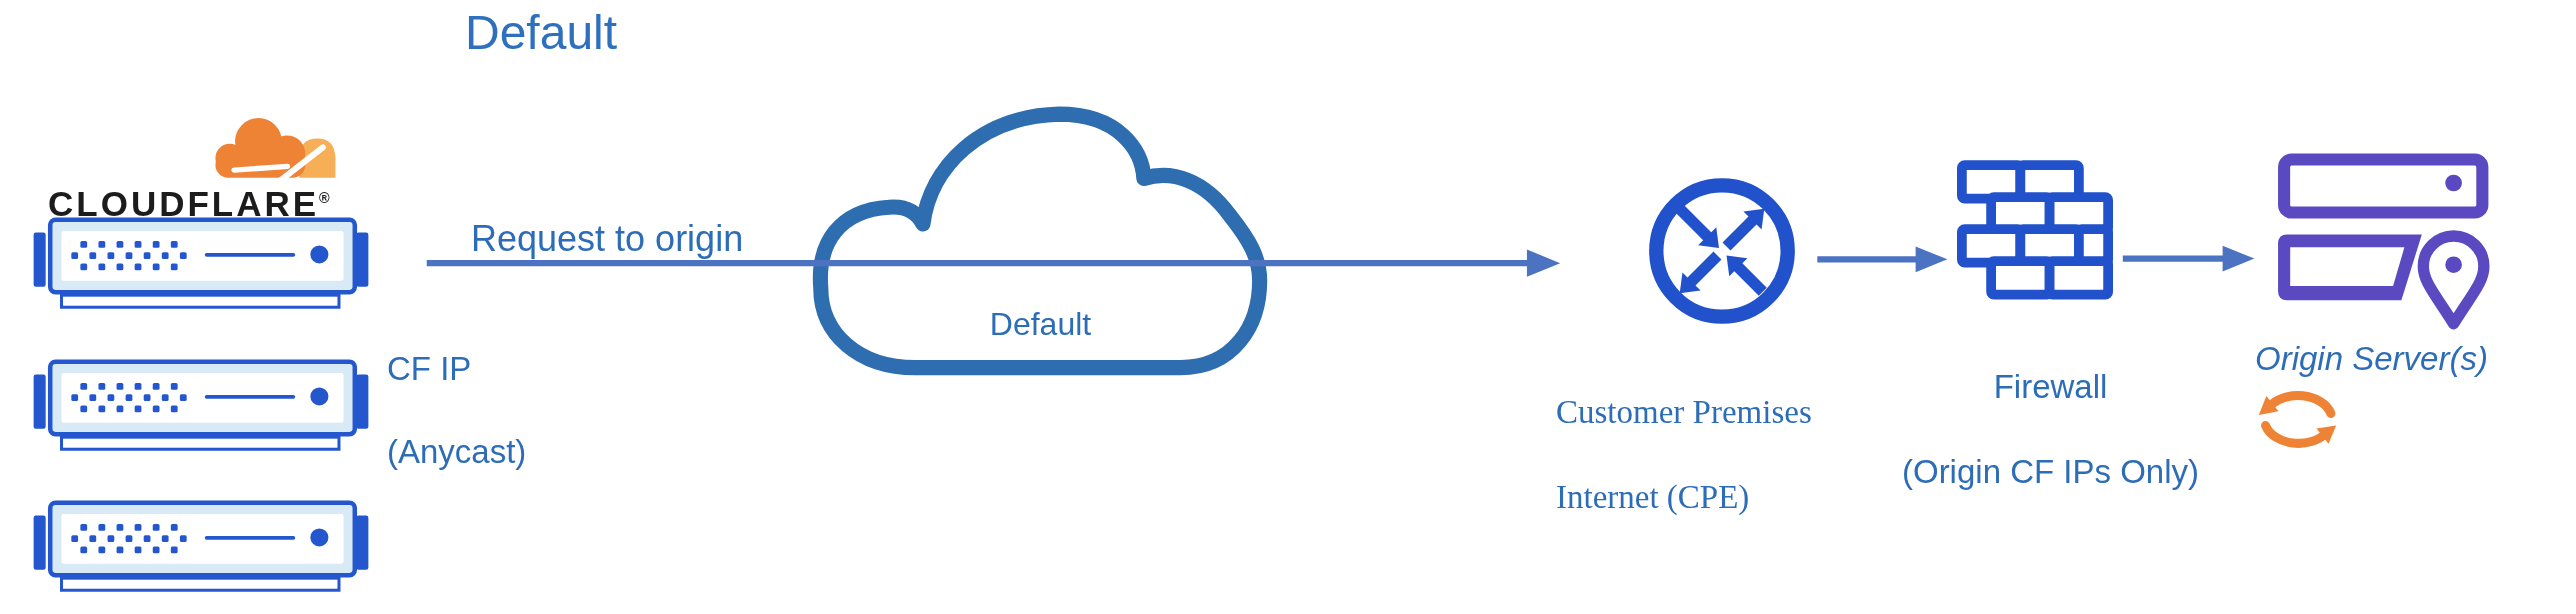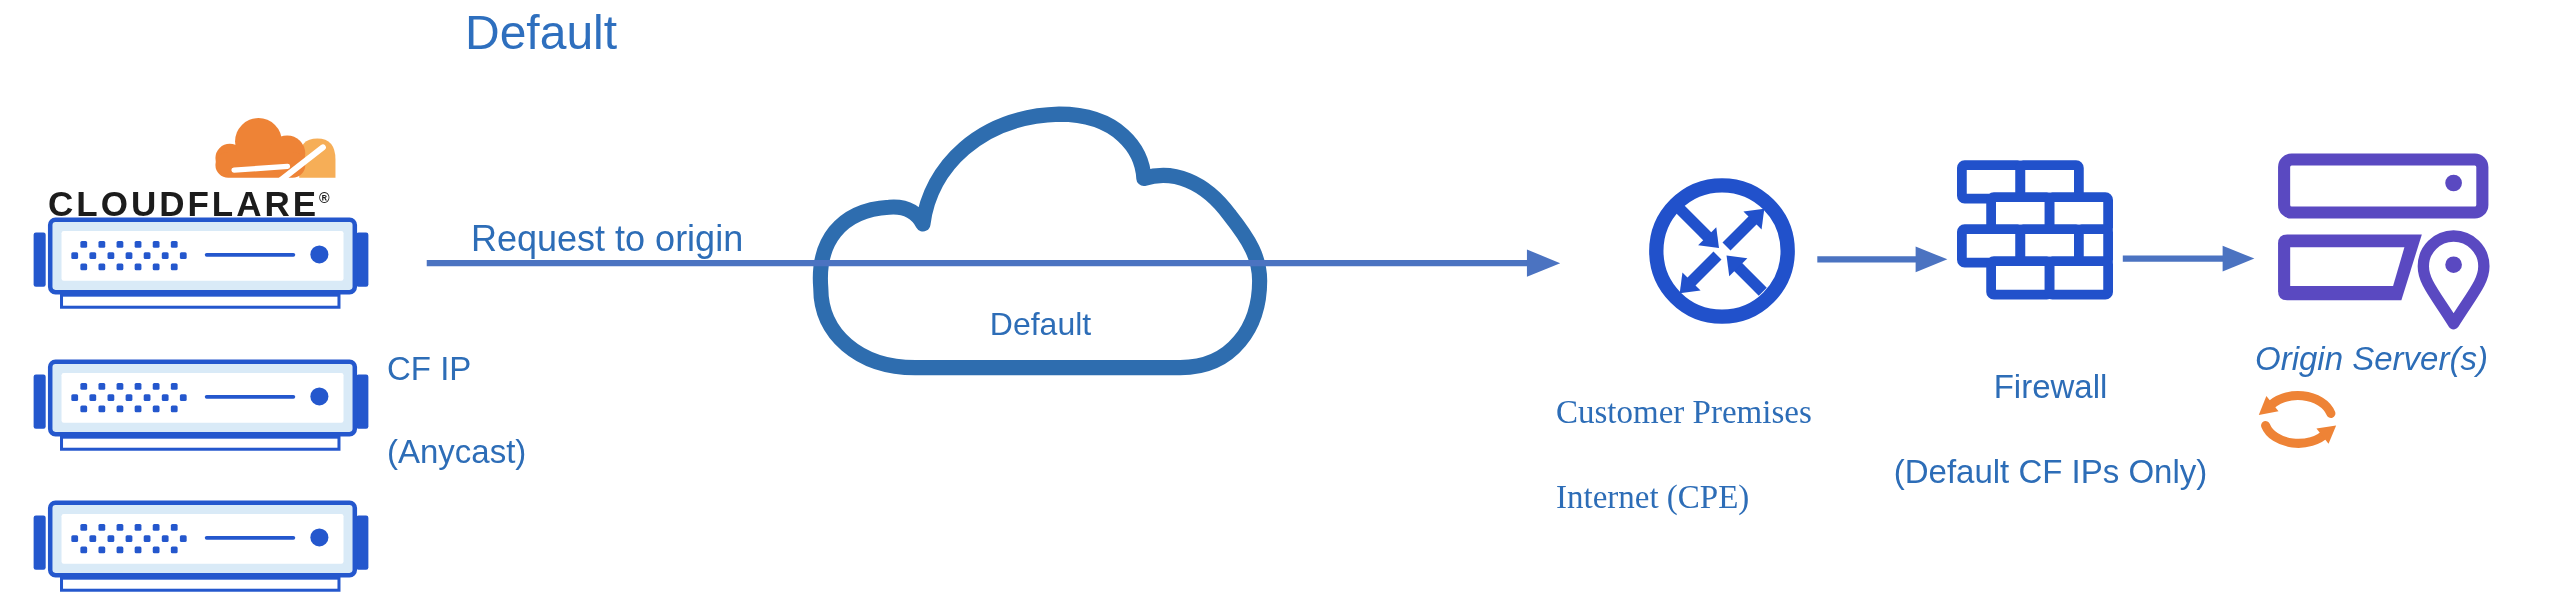--- a/index.html
+++ b/index.html
@@ -136,21 +136,21 @@
       <rect x="133" y="53" width="84" height="48" rx="4"></rect>
       <rect x="7" y="99" width="84" height="48" rx="4"></rect>
       <rect x="91" y="99" width="84" height="48" rx="4"></rect>
       <rect x="175" y="99" width="42" height="48" rx="4"></rect>
       <rect x="49" y="145" width="84" height="48" rx="4"></rect>
       <rect x="133" y="145" width="84" height="48" rx="4"></rect>
     </g>
   </svg>
   <div class="lbl center" style="left:1884px;top:324px;width:333px;">
     <div>Firewall</div>
-    <div>(Default CF IPs Only)</div>
+    <div>(Origin CF IPs Only)</div>
   </div>
 
   <svg style="left:2272px;top:148px;" width="227" height="182" viewBox="0 0 300 240">
     <rect x="16" y="15" width="262" height="70" rx="10" fill="#ffffff" stroke="#5a49c1" stroke-width="16"></rect>
     <circle cx="240" cy="46" r="11" fill="#5a49c1"></circle>
     <path d="M 20 114 L 198 114 L 171 201 L 20 201 Q 8 201 8 189 L 8 126 Q 8 114 20 114 Z" fill="#5a49c1"></path>
     <path d="M 24 131 L 175 131 L 160 182 L 24 182 Z" fill="#ffffff"></path>
     <g>
       <path d="M240 116 C262 116 280 134 280 156 C280 176 266 191 240 232 C214 191 200 176 200 156 C200 134 218 116 240 116 Z" fill="#ffffff" stroke="#5a49c1" stroke-width="15" stroke-linejoin="round"></path>
       <circle cx="240" cy="154" r="11" fill="#5a49c1"></circle>

